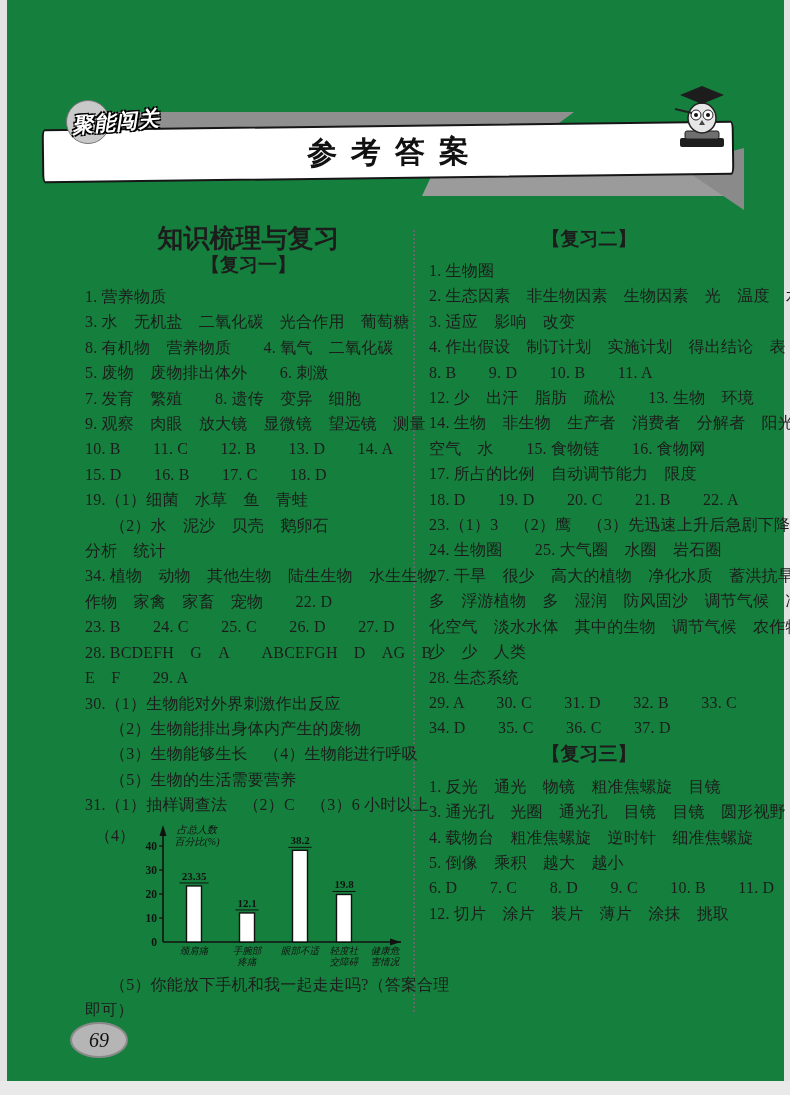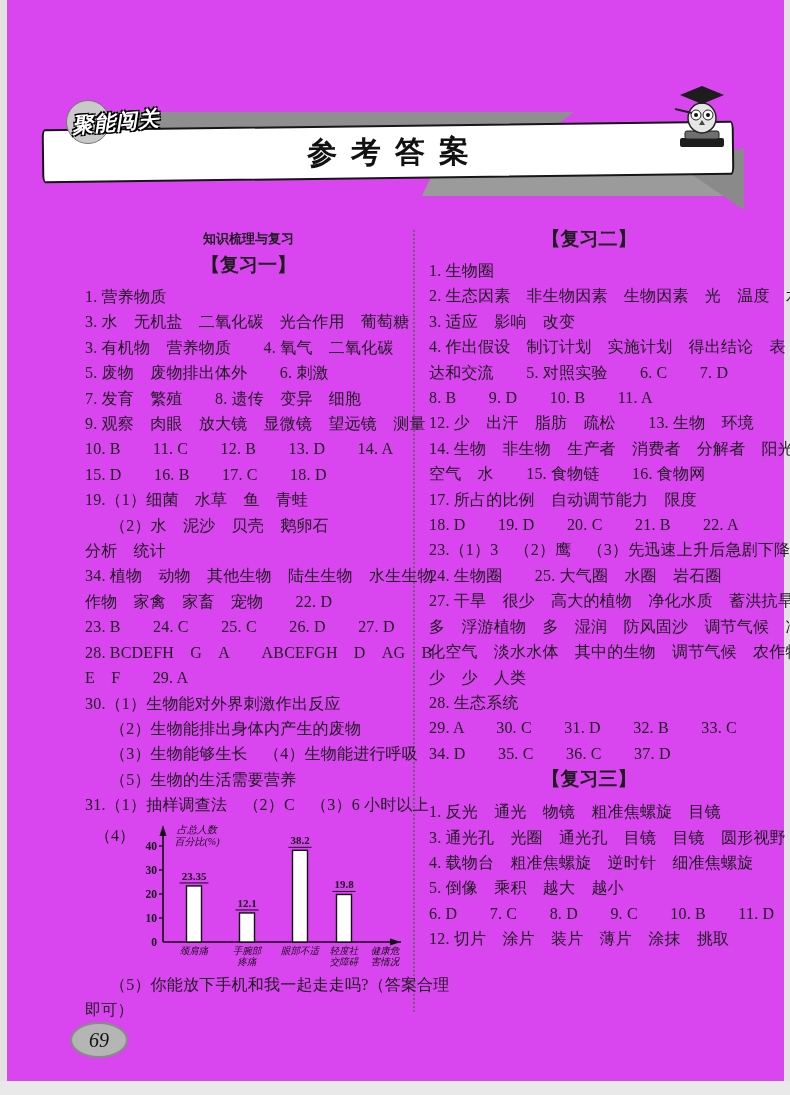--- a/index.html
+++ b/index.html
@@ -1,16 +1,16 @@
 <!DOCTYPE html>
 <html><head>
 <meta charset="utf-8">
 <style>
   html,body{margin:0;padding:0;background:#ededed;}
-  .page{position:relative;width:790px;height:1095px;background:#d946ef;overflow:hidden;
+  .page{position:relative;width:790px;height:1095px;background:#15803d;overflow:hidden;
         font-family:"Liberation Serif","DejaVu Serif",serif;color:#1c1c1c;}
   .edge{position:absolute;background:#e3e3e3;}
   .edge-l{left:0;top:0;width:7px;height:100%;}
   .edge-r{right:0;top:0;width:6px;height:100%;}
   .edge-b{left:0;bottom:0;width:100%;height:14px;background:#e9e9e9;}
 
   
   .header{position:absolute;left:42px;top:98px;right:38px;height:115px;}
   .hdr-topbar{position:absolute;left:46px;top:14px;width:486px;height:25px;background:#8f8f8f;
               clip-path:polygon(0 0,100% 0,93% 100%,0 100%);}
@@ -29,21 +29,21 @@
           color:#fff;letter-spacing:1px;transform:rotate(-5deg);white-space:nowrap;
           font-family:"Liberation Sans","DejaVu Sans",sans-serif;
           text-shadow:-1.4px -1.4px 0 #000,1.4px -1.4px 0 #000,-1.4px 1.4px 0 #000,1.4px 1.4px 0 #000;}
   .owl{position:absolute;right:22px;top:-16px;}
 
   
   .divider{position:absolute;left:413px;top:230px;height:782px;border-left:2px dotted #666;}
   .col{position:absolute;top:226px;}
   .col.left{left:85px;width:327px;}
   .col.right{left:429px;width:320px;}
-  .h1{text-align:center;font-weight:bold;font-size:13px;line-height:26px;}
+  .h1{text-align:center;font-weight:bold;font-size:26px;line-height:26px;}
   .h2{text-align:center;font-weight:bold;font-size:19px;line-height:26px;margin-bottom:6px;}
   .h2.r3{margin-bottom:7px;}
   .line{font-size:16px;line-height:25.4px;white-space:nowrap;letter-spacing:.2px;}
   .line.ind{padding-left:25px;}
 
   
   .chart-row{display:flex;align-items:flex-start;margin-top:2px;}
   .chart-item-label{font-size:16px;padding-left:10px;padding-top:6px;width:44px;flex:none;}
   #chart-svg{flex:none;}
 
@@ -90,21 +90,21 @@
   <div class="divider"></div>
 
   <div class="col left">
     <div class="h1">知识梳理与复习</div>
     <div class="h2">【复习一】</div>
 
     <div>
 
     <div class="line">1. 营养物质</div>
         <div class="line">3. 水　无机盐　二氧化碳　光合作用　葡萄糖</div>
-        <div class="line">3. 有机物　营养物质　　4. 氧气　二氧化碳</div>
+        <div class="line">8. 有机物　营养物质　　4. 氧气　二氧化碳</div>
         <div class="line">5. 废物　废物排出体外　　6. 刺激</div>
         <div class="line">7. 发育　繁殖　　8. 遗传　变异　细胞</div>
         <div class="line">9. 观察　肉眼　放大镜　显微镜　望远镜　测量</div>
         <div class="line">10. B　　11. C　　12. B　　13. D　　14. A</div>
         <div class="line">15. D　　16. B　　17. C　　18. D</div>
         <div class="line">19.（1）细菌　水草　鱼　青蛙</div>
         <div class="line ind">（2）水　泥沙　贝壳　鹅卵石</div>
         <div class="line">分析　统计</div>
         <div class="line">34. 植物　动物　其他生物　陆生生物　水生生物</div>
         <div class="line">作物　家禽　家畜　宠物　　22. D</div>
@@ -167,21 +167,20 @@
   </div>
 
   <div class="col right">
     <div class="h2">【复习二】</div>
     <div>
 
     <div class="line">1. 生物圈</div>
         <div class="line">2. 生态因素　非生物因素　生物因素　光　温度　水</div>
         <div class="line">3. 适应　影响　改变</div>
         <div class="line">4. 作出假设　制订计划　实施计划　得出结论　表</div>
-        <div class="line">达和交流　　5. 对照实验　　6. C　　7. D</div>
         <div class="line">8. B　　9. D　　10. B　　11. A</div>
         <div class="line">12. 少　出汗　脂肪　疏松　　13. 生物　环境</div>
         <div class="line">14. 生物　非生物　生产者　消费者　分解者　阳光</div>
         <div class="line">空气　水　　15. 食物链　　16. 食物网</div>
         <div class="line">17. 所占的比例　自动调节能力　限度</div>
         <div class="line">18. D　　19. D　　20. C　　21. B　　22. A</div>
         <div class="line">23.（1）3　（2）鹰　（3）先迅速上升后急剧下降</div>
         <div class="line">24. 生物圈　　25. 大气圈　水圈　岩石圈</div>
         <div class="line">27. 干旱　很少　高大的植物　净化水质　蓄洪抗旱</div>
         <div class="line">多　浮游植物　多　湿润　防风固沙　调节气候　净</div>

